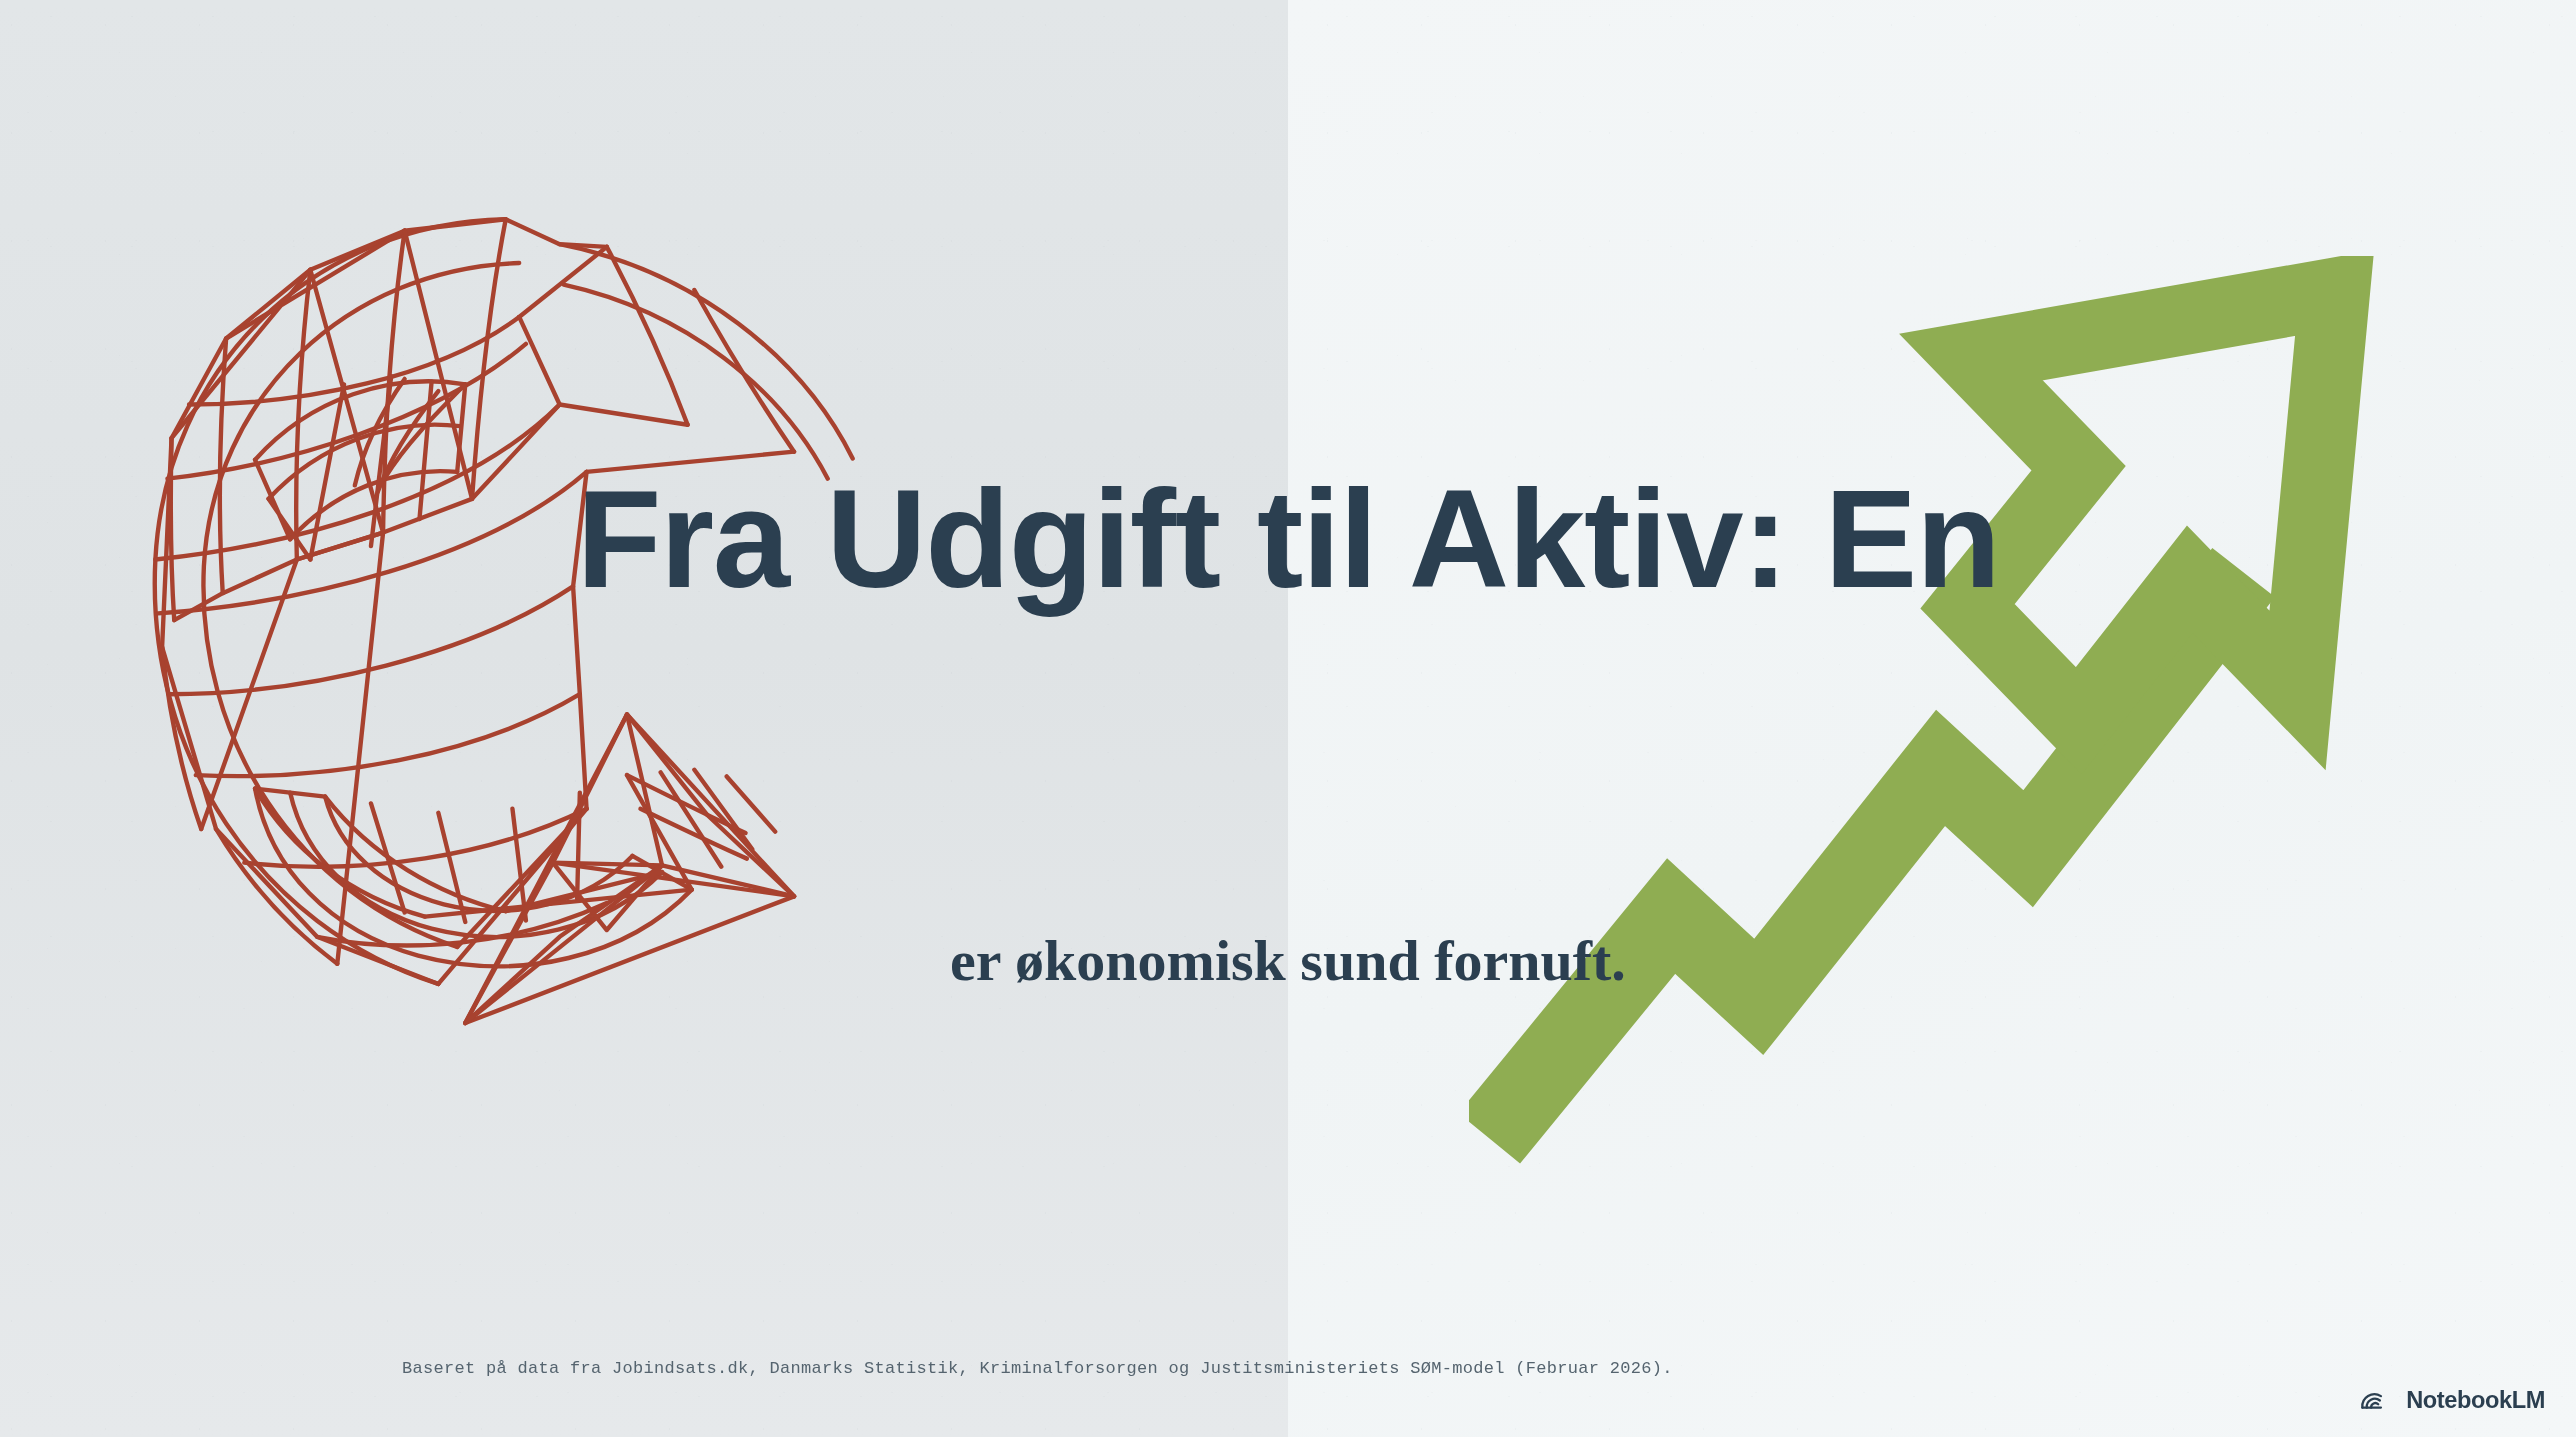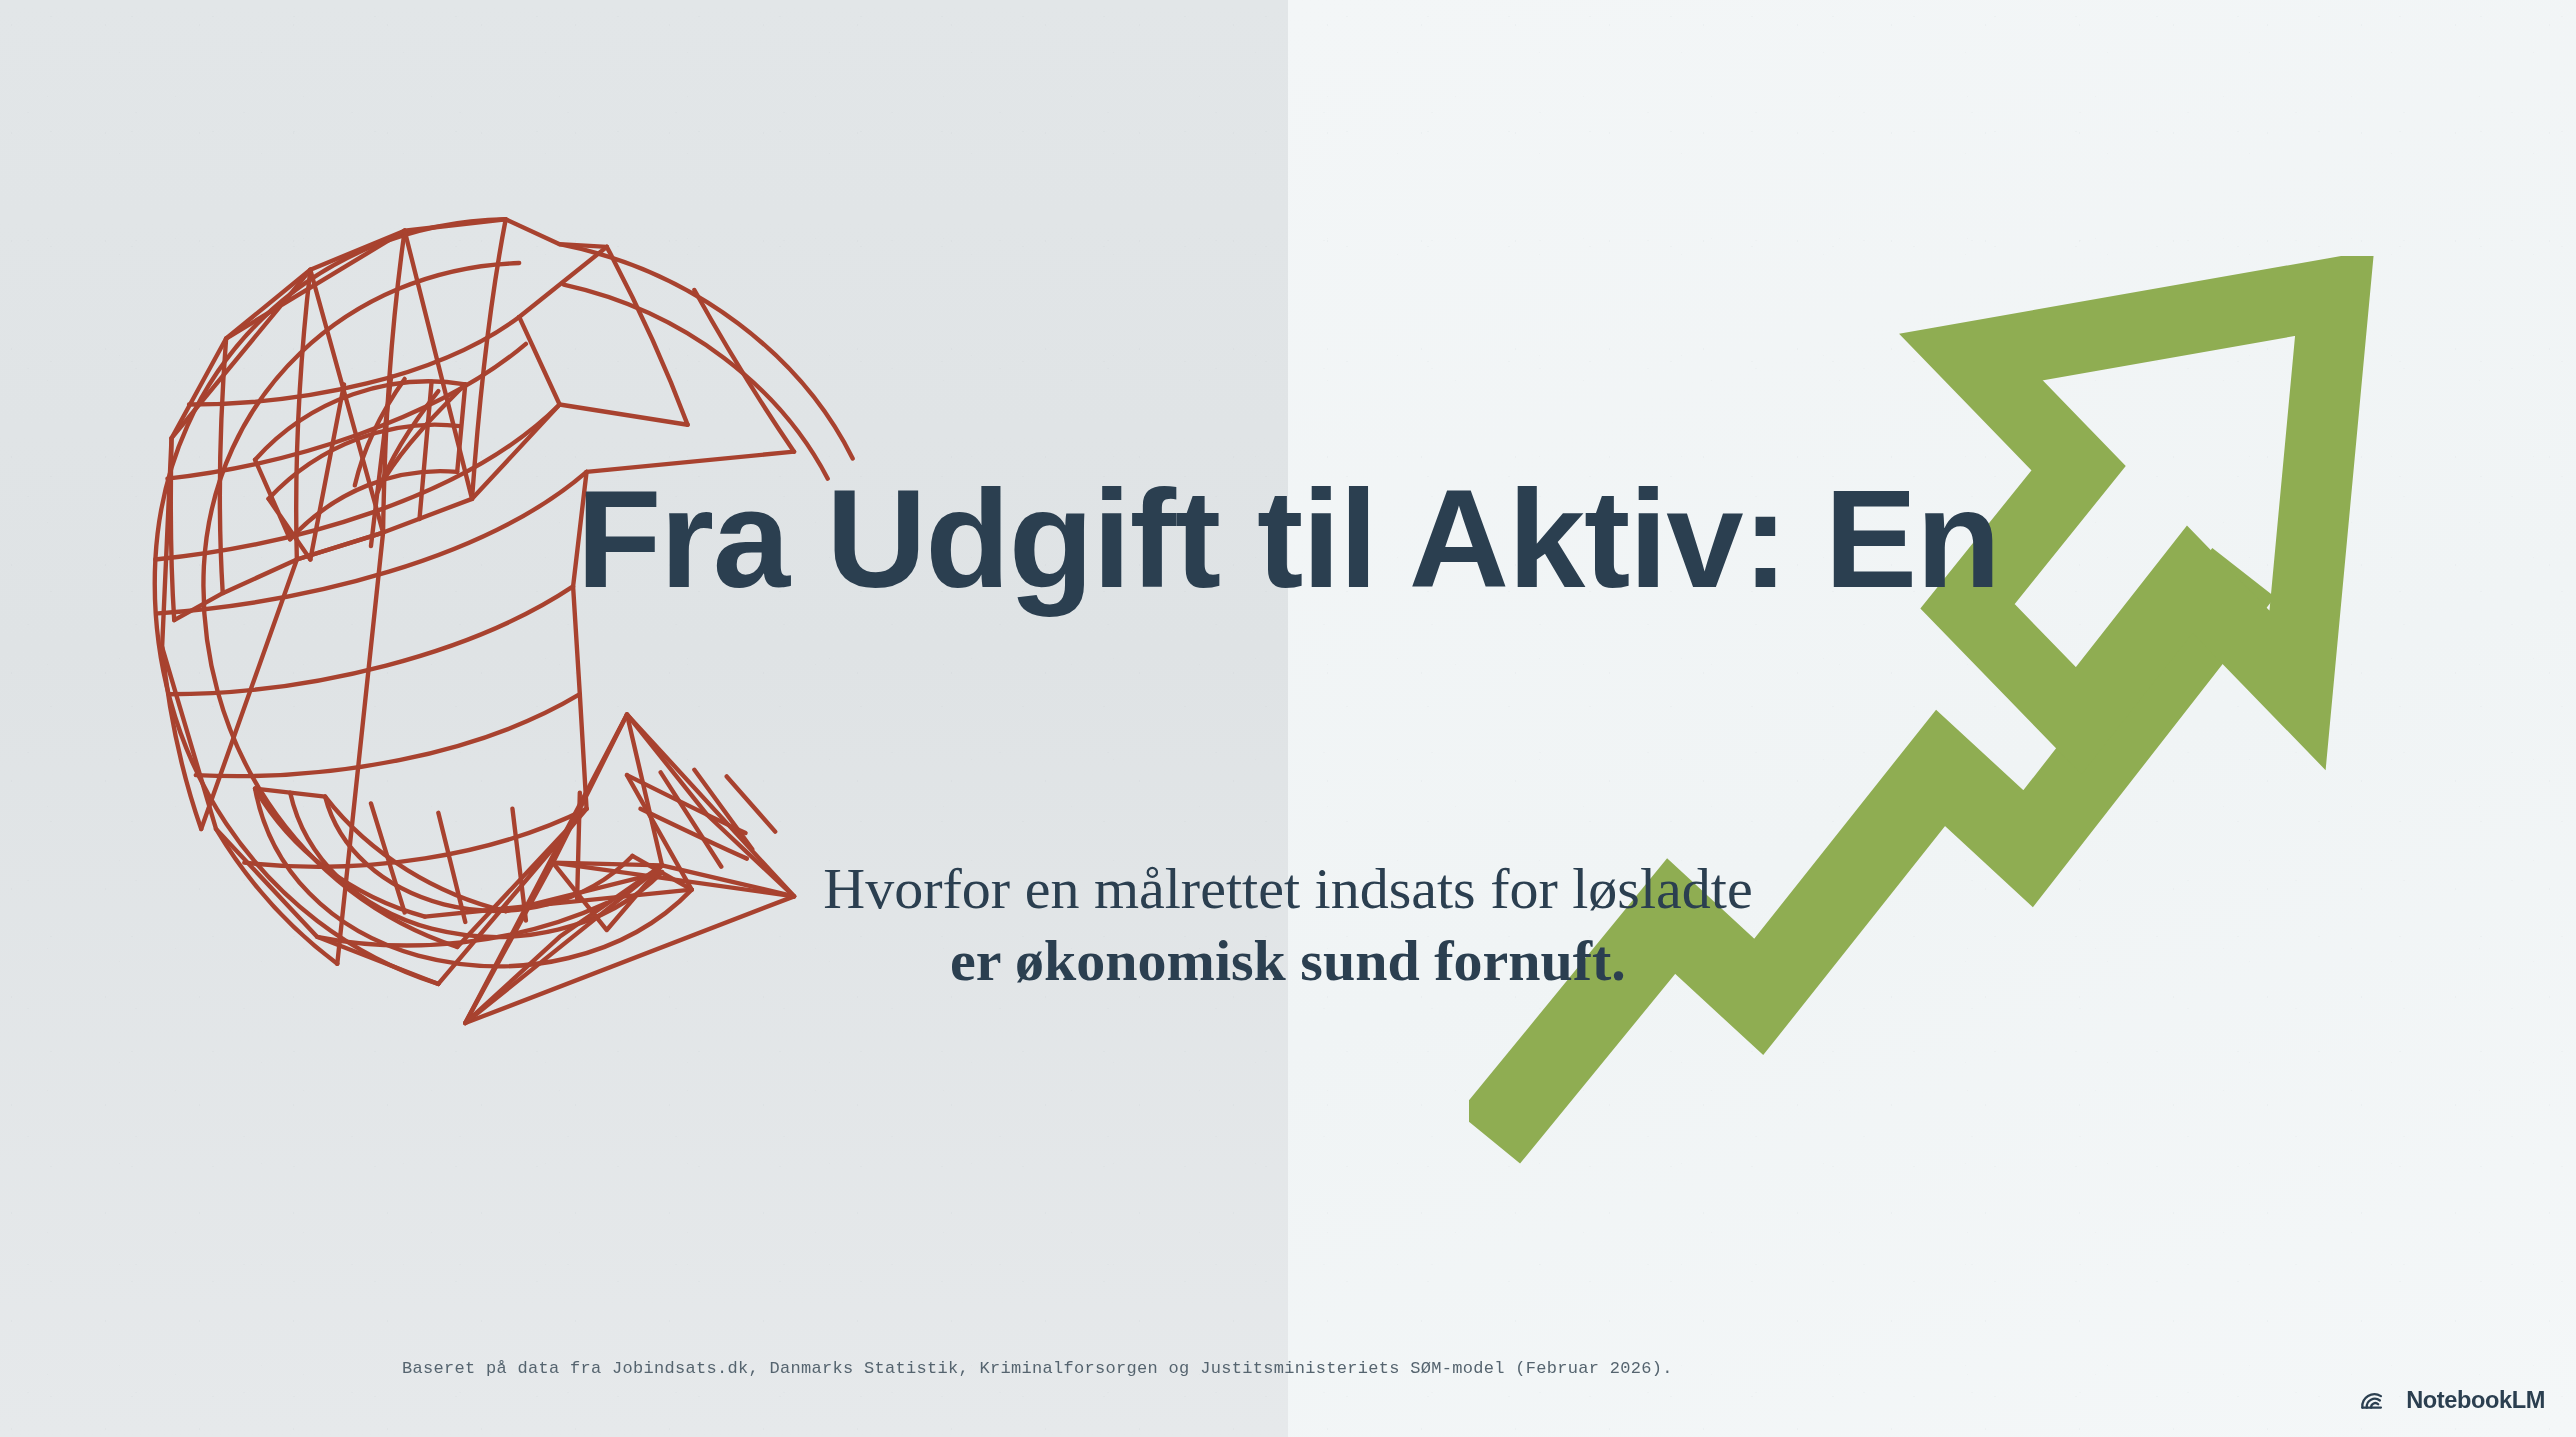--- a/index.html
+++ b/index.html
@@ -191,21 +191,20 @@
 
       <path d="M30 1310 L300 980 L430 1100 L700 760 L830 880 L1150 470" fill="none" stroke="#8fad52" stroke-width="118" stroke-linejoin="miter" stroke-linecap="butt"></path>
 
       <path d="M1285 55 L745 150 L905 315 L740 520 L905 690 L1070 480 L1230 645 Z" fill="none" stroke="#8fad52" stroke-width="105" stroke-linejoin="miter"></path>
     </svg>
   </div>
 
   <div class="text-stack">
     <div class="title title-l1">Fra Udgift til Aktiv: En</div>
 
-    <div class="subtitle sub-l1">Hvorfor en målrettet indsats for løsladte</div>
     <div class="subtitle sub-l2">er økonomisk sund fornuft.</div>
   </div>
 
   <div class="footer-note">Baseret på data fra Jobindsats.dk, Danmarks Statistik, Kriminalforsorgen og Justitsministeriets SØM-model (Februar 2026).</div>
 
   <div class="brand">
     <svg class="brand-mark" viewBox="0 0 40 40" aria-hidden="true">
       <g fill="none" stroke="#2b3f50" stroke-width="3.4" stroke-linecap="round">
         <path d="M3.5 30.5 A18 18 0 0 1 31 13.5"></path>
         <path d="M10 30.5 A12 12 0 0 1 29.5 20"></path>

